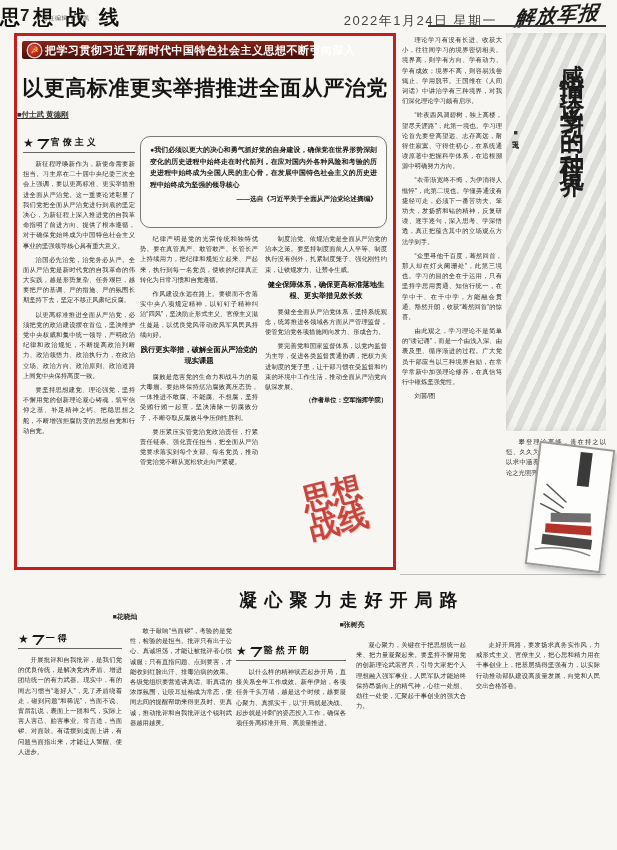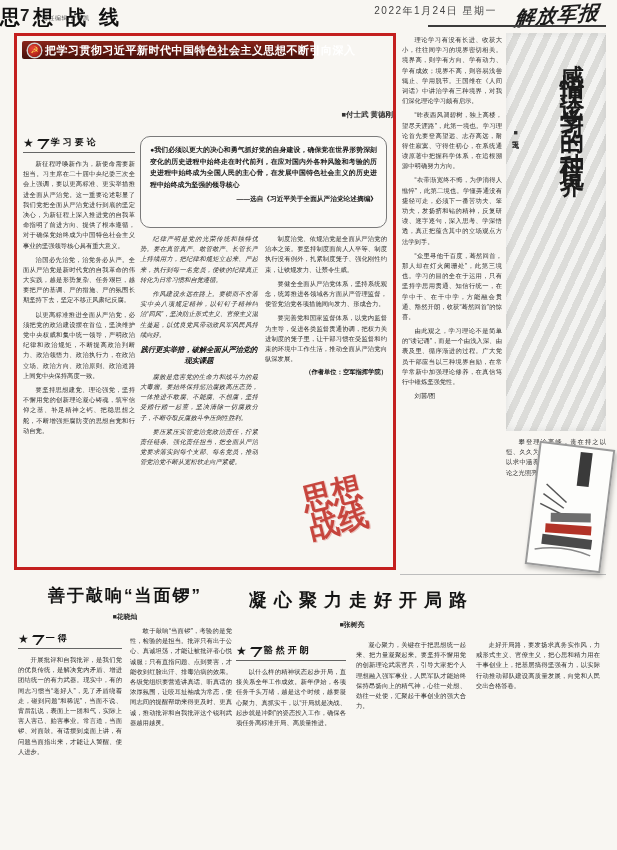--- a/index.html
+++ b/index.html
@@ -3,39 +3,39 @@
 <meta charset="utf-8">
 <style>
   html,body{margin:0;padding:0;}
   .page{position:relative;width:617px;height:850px;background:#f8f6f2;overflow:hidden;
         font-family:"Liberation Sans","DejaVu Sans",sans-serif;color:#222;}
   
   .hdr-pagenum{position:absolute;left:20px;top:6px;font-size:17px;font-weight:bold;color:#222;}
   .hdr-editor{position:absolute;left:42px;top:14px;font-size:6px;color:#555;letter-spacing:.5px;}
   .hdr-section{position:absolute;left:0;right:0;top:4px;font-size:20px;
                font-weight:900;letter-spacing:13px;color:#111;}
-  .hdr-date{position:absolute;right:120px;top:4px;font-size:10px;color:#444;letter-spacing:1.5px;}
+  .hdr-date{position:absolute;right:120px;top:12px;font-size:13px;color:#444;letter-spacing:1.5px;}
   .hdr-masthead{position:absolute;right:18px;top:2px;font-size:20px;font-weight:900;color:#1c1c1c;
                 font-family:"DejaVu Serif",serif;font-style:italic;transform:skewX(-10deg) rotate(-4deg);
                 letter-spacing:1px;}
   .hdr-rule-right{position:absolute;left:428px;top:25px;width:178px;height:2px;background:#3c3c3c;}
   .rule-mid{position:absolute;left:400px;top:574px;width:206px;height:1px;background:#bdbdbd;}
   
   .main-box{position:absolute;left:14px;top:33px;width:376px;height:531px;border:3px solid #c41f1f;
             background:#f8f6f2;}
   .banner{position:absolute;left:5px;top:5px;width:292px;height:18px;display:flex;align-items:center;
           gap:4px;padding:0 6px;box-sizing:border-box;
           background:linear-gradient(#8a241a,#45100a);border-radius:2px;}
   .emblem{width:13px;height:13px;border-radius:50%;background:radial-gradient(circle at 35% 35%,#e8473a,#8f0f06);
           color:#ffd34d;font-size:9px;line-height:13px;text-align:center;flex:0 0 auto;
           box-shadow:0 0 0 1.5px #cfcfcf;}
   .banner-text{color:#fff;font-size:11px;font-weight:bold;letter-spacing:.5px;white-space:nowrap;text-align:right;}
   .headline{position:absolute;left:0;right:0;top:38px;text-align:center;font-size:21px;font-weight:900;
             letter-spacing:.5px;color:#151515;}
-  .byline{position:absolute;left:0;right:0;top:74px;text-align:right;font-size:7.5px;font-weight:bold;color:#333;}
+  .byline{position:absolute;left:0;right:0;top:74px;text-align:left;font-size:7.5px;font-weight:bold;color:#333;text-decoration:underline;}
   .colhead{display:flex;align-items:flex-end;gap:5px;border-bottom:1px solid #666;
            padding-bottom:3px;margin-bottom:6px;}
   .colhead .star{font-size:12px;color:#1a1a1a;line-height:1;}
   .colhead .streak{width:9px;height:8px;border-top:2px solid #1a1a1a;border-right:2px solid #1a1a1a;
                    transform:skewX(-35deg);margin-left:-4px;}
   .colhead .lbl{font-size:9px;font-weight:900;letter-spacing:3px;color:#111;}
   .tcol{position:absolute;overflow:hidden;}
   .tcol p{margin:0 0 4px 0;font-size:6.3px;line-height:1.62;text-align:justify;color:#2d2d2d;text-indent:2em;}
   .subhead{font-size:7.3px;font-weight:900;text-align:center;color:#111;line-height:1.5;margin:5px 0;}
   .author-note{font-size:6.3px;font-weight:bold;text-align:right;color:#111;margin-top:3px;}
@@ -60,21 +60,21 @@
   .r-colb{position:absolute;left:106px;top:404px;width:100px;height:130px;overflow:hidden;}
   .r-colb p{margin:0 0 4px 0;font-size:6.3px;line-height:1.62;text-align:justify;color:#2d2d2d;text-indent:2em;}
   .illus{position:absolute;left:132px;top:412px;width:72px;height:120px;background:#fdfdfb;border:2px solid #9a9a9a;
          transform:rotate(7deg);box-shadow:2px 3px 4px rgba(0,0,0,.25);z-index:2;}
   
   .bl-art{position:absolute;left:14px;top:580px;width:222px;height:266px;}
   .bl-headline{position:absolute;left:0;right:0;top:4px;text-align:center;font-size:17px;font-weight:900;
                letter-spacing:2px;color:#141414;}
   .bl-byline{position:absolute;left:0;right:0;top:32px;text-align:center;font-size:7px;font-weight:bold;color:#333;}
   .br-art{position:absolute;left:230px;top:580px;width:376px;height:266px;}
-  .br-headline{position:absolute;left:0;top:8px;width:244px;text-align:right;font-size:18px;font-weight:900;
+  .br-headline{position:absolute;left:0;top:8px;width:244px;text-align:center;font-size:18px;font-weight:900;
                letter-spacing:7px;color:#141414;}
   .br-byline{position:absolute;left:0;top:40px;width:244px;text-align:center;font-size:7px;font-weight:bold;color:#333;}
 </style>
 </head>
 <body>
 
 <div class="page">
 
   <div class="hdr-pagenum">7</div>
   <div class="hdr-editor">责任编辑/曹世凯</div>
@@ -82,49 +82,51 @@
   <div class="hdr-date">2022年1月24日 星期一</div>
   <div class="hdr-masthead">解放军报</div>
   <div class="hdr-rule-right"></div>
   <div class="rule-mid"></div>
 
   <div class="main-box">
     <div class="banner">
       <span class="emblem">☭</span>
       <span class="banner-text">把学习贯彻习近平新时代中国特色社会主义思想不断引向深入</span>
     </div>
+    <div class="headline">以更高标准更实举措推进全面从严治党</div>
     <div class="byline">■付士武 黄德刚</div>
 
     <div class="quote-box">
       <p class="quote-text">●我们必须以更大的决心和勇气抓好党的自身建设，确保党在世界形势深刻变化的历史进程中始终走在时代前列，在应对国内外各种风险和考验的历史进程中始终成为全国人民的主心骨，在发展中国特色社会主义的历史进程中始终成为坚强的领导核心</p>
       <div class="quote-source">——选自《习近平关于全面从严治党论述摘编》</div>
     </div>
 
     <div class="tcol" style="left:6px;top:100px;width:112px;height:424px;">
       <div class="colhead">
         <span class="star">★</span>
         <span class="streak"></span>
-        <span class="lbl">学习要论</span>
+        <span class="lbl">官僚主义</span>
       </div>
       <p>新征程呼唤新作为，新使命需要新担当。习主席在二十届中央纪委三次全会上强调，要以更高标准、更实举措推进全面从严治党。这一重要论述彰显了我们党把全面从严治党进行到底的坚定决心，为新征程上深入推进党的自我革命指明了前进方向、提供了根本遵循，对于确保党始终成为中国特色社会主义事业的坚强领导核心具有重大意义。</p>
       <p>治国必先治党，治党务必从严。全面从严治党是新时代党的自我革命的伟大实践，越是形势复杂、任务艰巨，越要把严的基调、严的措施、严的氛围长期坚持下去，坚定不移正风肃纪反腐。</p>
       <p>以更高标准推进全面从严治党，必须把党的政治建设摆在首位，坚决维护党中央权威和集中统一领导，严明政治纪律和政治规矩，不断提高政治判断力、政治领悟力、政治执行力，在政治立场、政治方向、政治原则、政治道路上同党中央保持高度一致。</p>
       <p>要坚持思想建党、理论强党，坚持不懈用党的创新理论凝心铸魂，筑牢信仰之基、补足精神之钙、把稳思想之舵，不断增强拒腐防变的思想自觉和行动自觉。</p>
     </div>
 
-    <div class="tcol" style="left:123px;top:198px;width:118px;height:326px;font-style:italic;">
+    <div class="tcol" style="left:123px;top:198px;width:118px;height:326px;">
       <p>纪律严明是党的光荣传统和独特优势。要在真管真严、敢管敢严、长管长严上持续用力，把纪律和规矩立起来、严起来，执行到每一名党员，使铁的纪律真正转化为日常习惯和自觉遵循。</p>
       <p>作风建设永远在路上。要锲而不舍落实中央八项规定精神，以钉钉子精神纠治“四风”，坚决防止形式主义、官僚主义滋生蔓延，以优良党风带动政风军风民风持续向好。</p>
       <div class="subhead">践行更实举措，破解全面从严治党的现实课题</div>
       <p>腐败是危害党的生命力和战斗力的最大毒瘤。要始终保持惩治腐败高压态势，一体推进不敢腐、不能腐、不想腐，坚持受贿行贿一起查，坚决清除一切腐败分子，不断夺取反腐败斗争压倒性胜利。</p>
       <p>要压紧压实管党治党政治责任，拧紧责任链条、强化责任担当，把全面从严治党要求落实到每个支部、每名党员，推动管党治党不断从宽松软走向严紧硬。</p>
     </div>
 
     <div class="tcol" style="left:248px;top:198px;width:122px;height:326px;">
       <p>制度治党、依规治党是全面从严治党的治本之策。要坚持制度面前人人平等、制度执行没有例外，扎紧制度笼子、强化刚性约束，让铁规发力、让禁令生威。</p>
+      <div class="subhead">健全保障体系，确保更高标准落地生根、更实举措见效长效</div>
       <p>要健全全面从严治党体系，坚持系统观念，统筹推进各领域各方面从严管理监督，使管党治党各项措施同向发力、形成合力。</p>
       <p>要完善党和国家监督体系，以党内监督为主导，促进各类监督贯通协调，把权力关进制度的笼子里，让干部习惯在受监督和约束的环境中工作生活，推动全面从严治党向纵深发展。</p>
       <div class="author-note">（作者单位：空军指挥学院）</div>
     </div>
 
     <div class="stamp">
       <div>思想</div>
       <div>战线</div>
     </div>
   </div>
@@ -157,21 +159,20 @@
           <rect x="18" y="66" width="40" height="9" fill="#6e6e6e" transform="rotate(-6 38 70)"></rect>
           <rect x="14" y="78" width="46" height="9" fill="#b23327" transform="rotate(-3 37 82)"></rect>
           <rect x="12" y="90" width="50" height="10" fill="#4a4a4a"></rect>
         </g>
         <path d="M6 106 Q34 98 62 106" stroke="#888" stroke-width="1.5" fill="none"></path>
       </svg>
     </div>
   </div>
 
   <div class="bl-art">
-    <div class="bl-headline">善于敲响“当面锣”</div>
     <div class="bl-byline">■花晓灿</div>
     <div class="tcol" style="left:4px;top:52px;width:104px;height:210px;">
       <div class="colhead">
         <span class="star">★</span>
         <span class="streak"></span>
         <span class="lbl">一得</span>
       </div>
       <p>开展批评和自我批评，是我们党的优良传统，是解决党内矛盾、增进团结统一的有力武器。现实中，有的同志习惯当“老好人”，见了矛盾绕着走，碰到问题“和稀泥”，当面不说、背后乱说，表面上一团和气，实际上害人害己、贻害事业。常言道，当面锣、对面鼓。有话摆到桌面上讲，有问题当面指出来，才能让人警醒、使人进步。</p>
     </div>
     <div class="tcol" style="left:116px;top:46px;width:102px;height:216px;">

